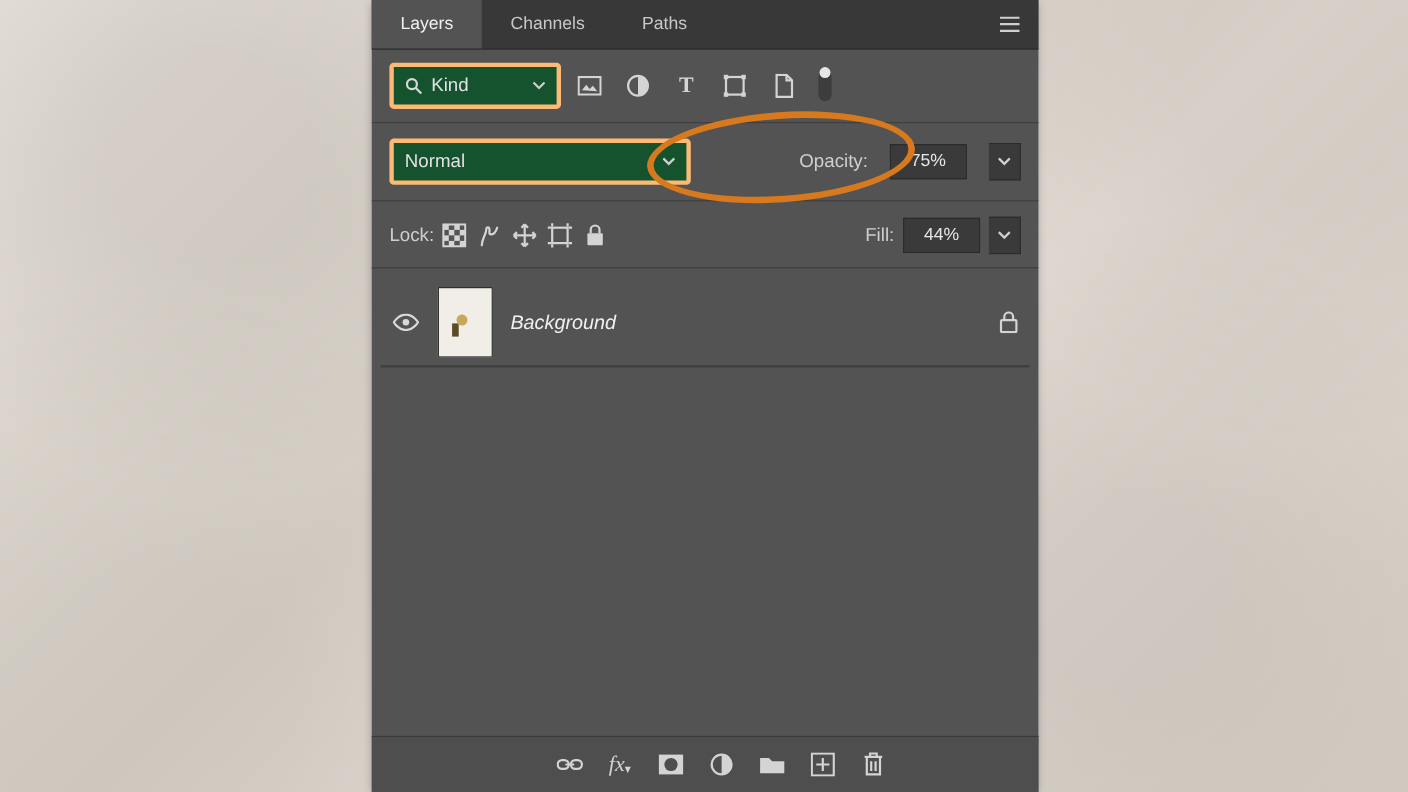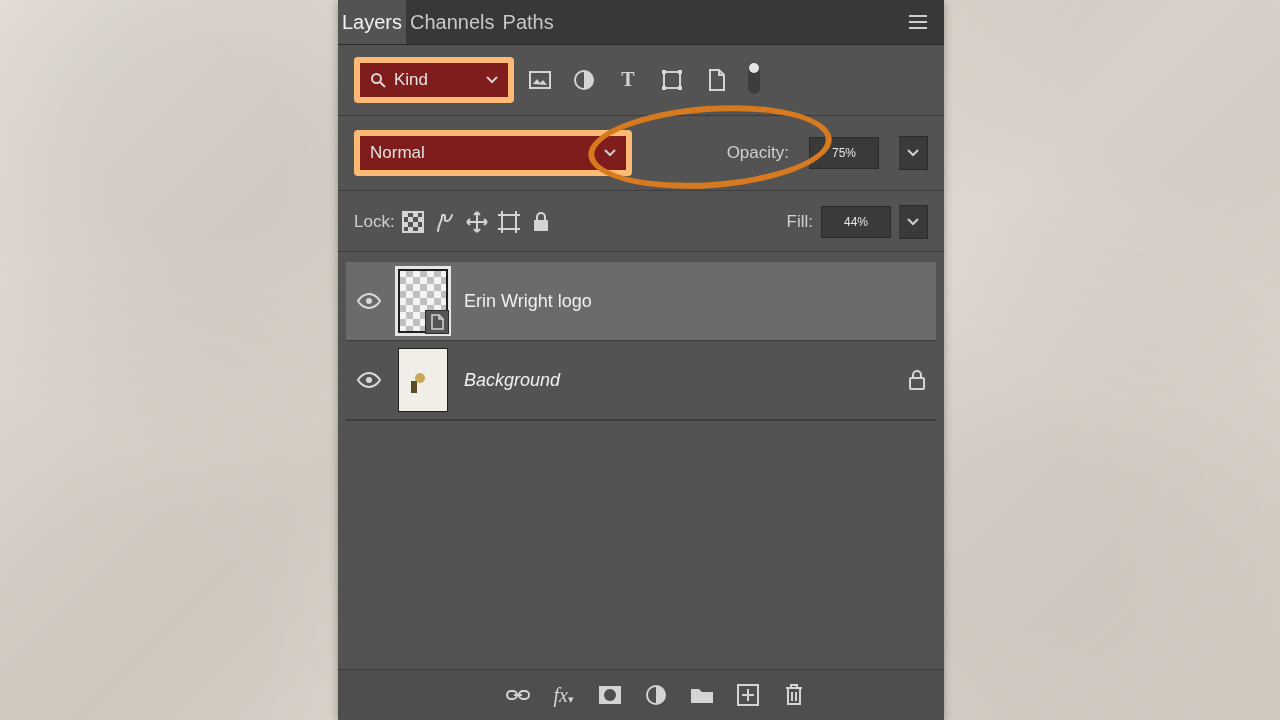--- a/index.html
+++ b/index.html
@@ -39,24 +39,24 @@
   
   .tabbar {
     height: 44px;
     display: flex;
     align-items: stretch;
     background: #383838;
     border-bottom: 1px solid #2b2b2b;
     position: relative;
   }
   .tab {
-    padding: 0 4px;
+    padding: 0 26px;
     display: flex;
     align-items: center;
-    font-size: 20px;
+    font-size: 16px;
     color: #c8c8c8;
     cursor: pointer;
   }
   .tab.active {
     background: #535353;
     color: #f0f0f0;
   }
   .panel-menu {
     position: absolute;
     right: 14px;
@@ -73,22 +73,22 @@
     display:flex;
     align-items:center;
     gap:10px;
     padding: 12px 16px 0 16px;
   }
   .hr { height:1px; background:#3d3d3d; margin-top:12px;}
   .hr2 { height:1px; background:#3d3d3d;}
 
   
   .select-box {
-    background:#7f1d1d;
-    border:6px solid #fdba74;
+    background:#14532d;
+    border:4px solid #fdba74;
     border-radius:4px;
     height:34px;
     display:flex;
     align-items:center;
     gap:8px;
     padding:0 10px;
     color:#e2e2e2;
     font-size:17px;
   }
   .select-box.kind { width:128px; position:relative;}
@@ -102,21 +102,21 @@
   .blend-select { width:246px; }
   .spacer { flex:1; }
   .opacity-wrap { display:flex; align-items:center; gap:20px; font-size:17px; color:#cfcfcf;}
   .num-input {
     background:#3a3a3a;
     border:1px solid #2b2b2b;
     height:30px;
     display:flex;align-items:center;justify-content:center;
     padding:0 8px;
     color:#e6e6e6;
-    font-size:12px;
+    font-size:16px;
     min-width:52px;
   }
   .dd-btn {
     width:28px;height:32px;
     background:#3a3a3a;border:1px solid #2b2b2b;border-left:none;
     display:flex;align-items:center;justify-content:center;
     cursor:pointer;
   }
 
   
@@ -334,37 +334,20 @@
       <svg width="12" height="8" viewBox="0 0 12 8">
           <path d="M1 1l5 5 5-5" stroke="#cfcfcf" stroke-width="2" fill="none"></path>
         </svg>
     </div>
   </div>
 
   <div class="hr" style="margin-top:12px"></div>
 
   <div class="layers-list">
 
-    <div class="layer-row selected">
-      <div class="eye">
-        <svg width="24" height="16" viewBox="0 0 24 16">
-            <path d="M1 8s4-7 11-7 11 7 11 7-4 7-11 7S1 8 1 8z" stroke="#d9d9d9" stroke-width="2" fill="none"></path>
-            <circle cx="12" cy="8" r="3" fill="#d9d9d9"></circle>
-          </svg>
-      </div>
-      <div class="thumb checker selected-outline">
-        <div class="smart-badge">
-          <svg width="14" height="16" viewBox="0 0 14 16">
-              <path d="M2 1h7l4 4v10H2z" stroke="#d4d4d4" stroke-width="1.5" fill="none"></path>
-              <path d="M9 1v4h4" stroke="#d4d4d4" stroke-width="1.5" fill="none"></path>
-            </svg>
-        </div>
-      </div>
-      <div class="layer-name">Erin Wright logo</div>
-    </div>
 
     <div class="layer-row">
       <div class="eye">
         <svg width="24" height="16" viewBox="0 0 24 16">
             <path d="M1 8s4-7 11-7 11 7 11 7-4 7-11 7S1 8 1 8z" stroke="#d9d9d9" stroke-width="2" fill="none"></path>
             <circle cx="12" cy="8" r="3" fill="#d9d9d9"></circle>
           </svg>
       </div>
       <div class="thumb thumb-bg"></div>
       <div class="layer-name italic">Background</div>

